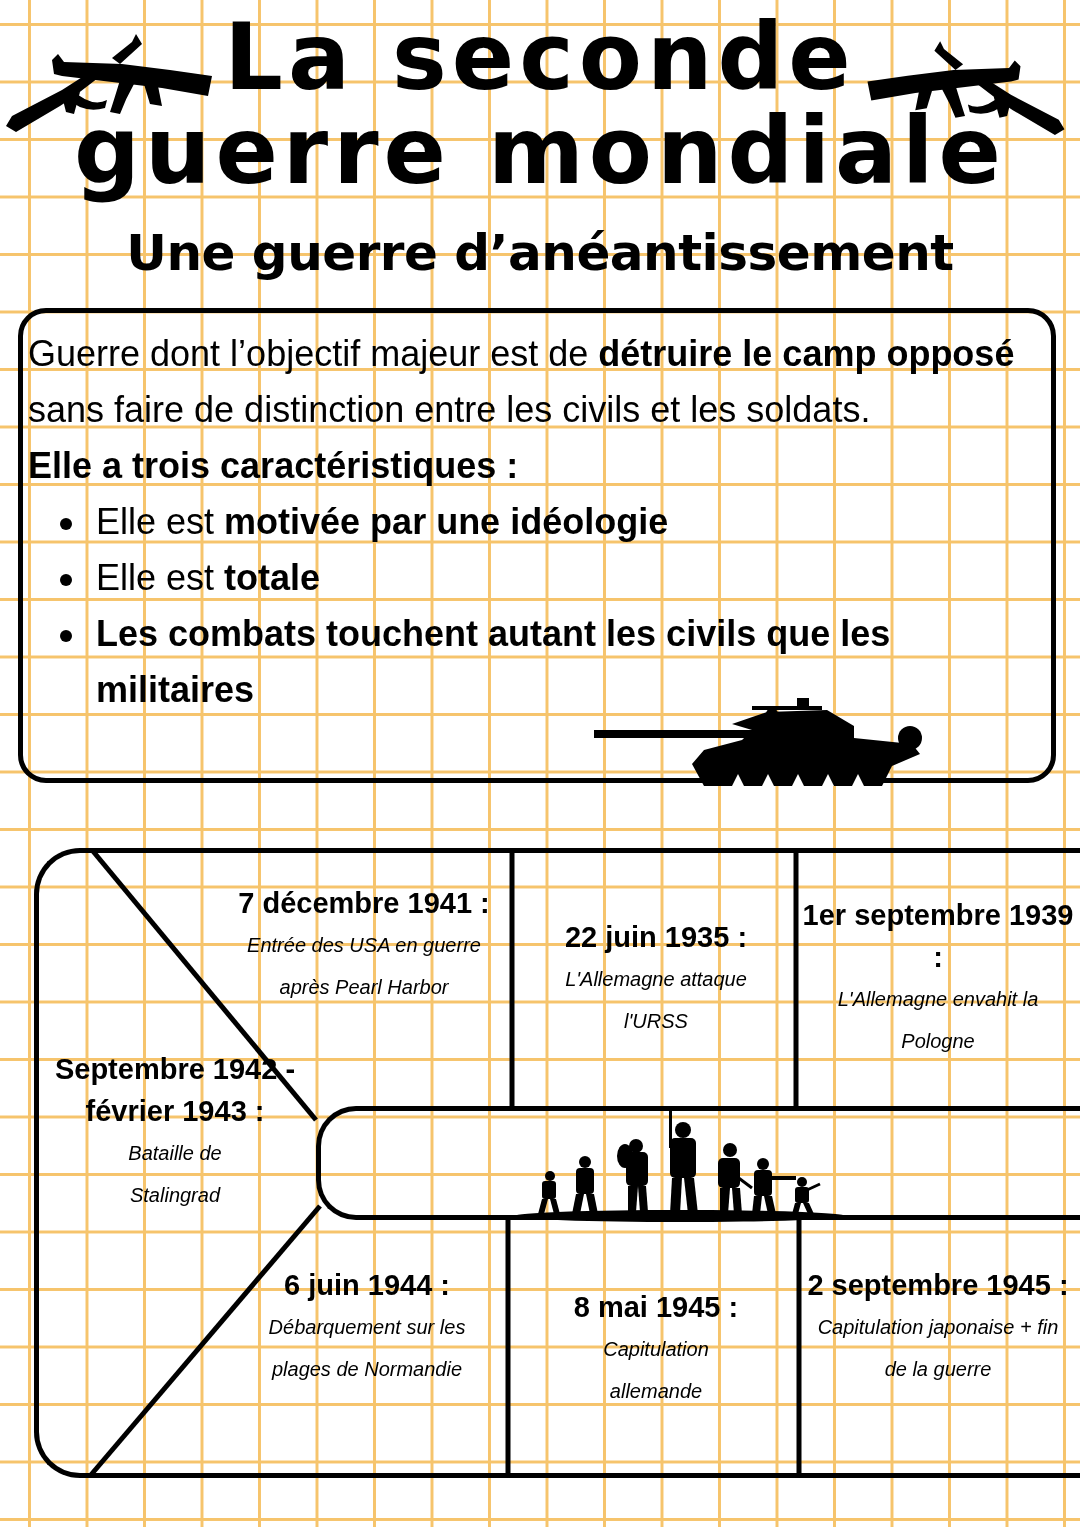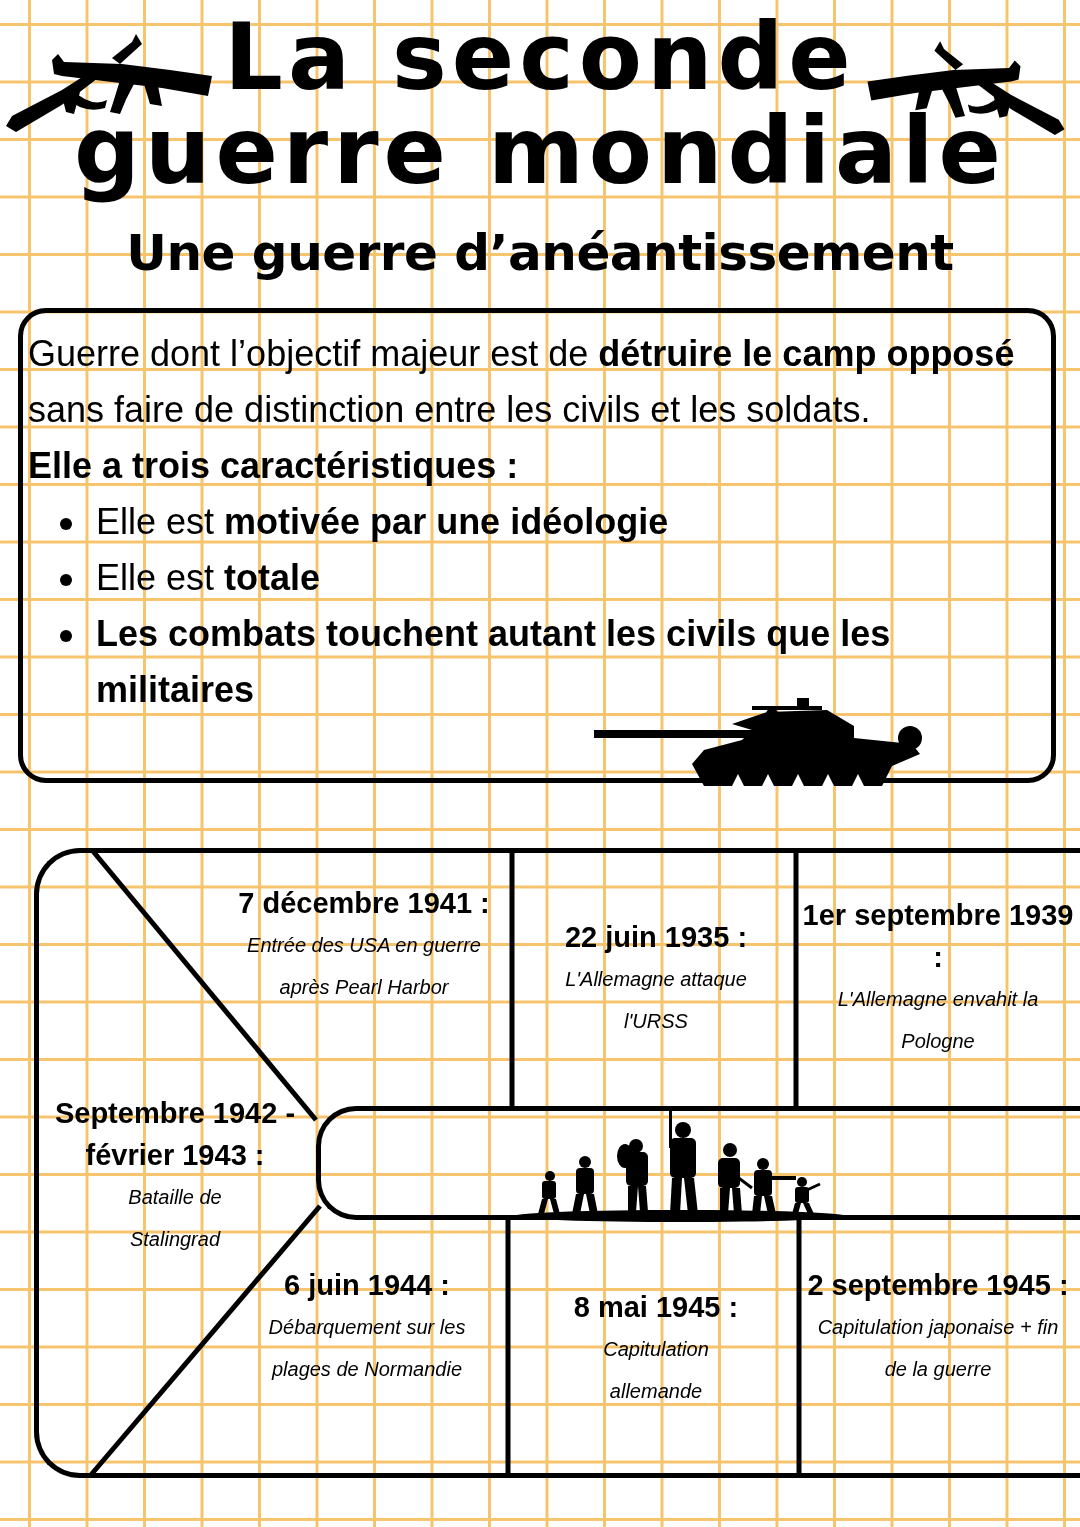--- a/index.html
+++ b/index.html
@@ -187,21 +187,21 @@
   <span class="desc">L'Allemagne envahit la Pologne</span>
 </div>
 <div class="event" style="left:540px;top:916px;width:232px;">
   <span class="date">22 juin 1935 :</span>
   <span class="desc">L'Allemagne attaque l'URSS</span>
 </div>
 <div class="event" style="left:224px;top:882px;width:280px;">
   <span class="date">7 décembre 1941 :</span>
   <span class="desc" style="padding:0 10px;">Entrée des USA en guerre après Pearl Harbor</span>
 </div>
-<div class="event" style="left:40px;top:1092px;width:270px;">
+<div class="event" style="left:40px;top:1048px;width:270px;">
   <span class="date">Septembre 1942 - février 1943 :</span>
   <span class="desc" style="padding:0 60px;">Bataille de Stalingrad</span>
 </div>
 <div class="event" style="left:234px;top:1264px;width:266px;">
   <span class="date">6 juin 1944 :</span>
   <span class="desc" style="padding:0 4px;">Débarquement sur les plages de Normandie</span>
 </div>
 <div class="event" style="left:540px;top:1286px;width:232px;">
   <span class="date">8 mai 1945 :</span>
   <span class="desc" style="padding:0 20px;">Capitulation allemande</span>

